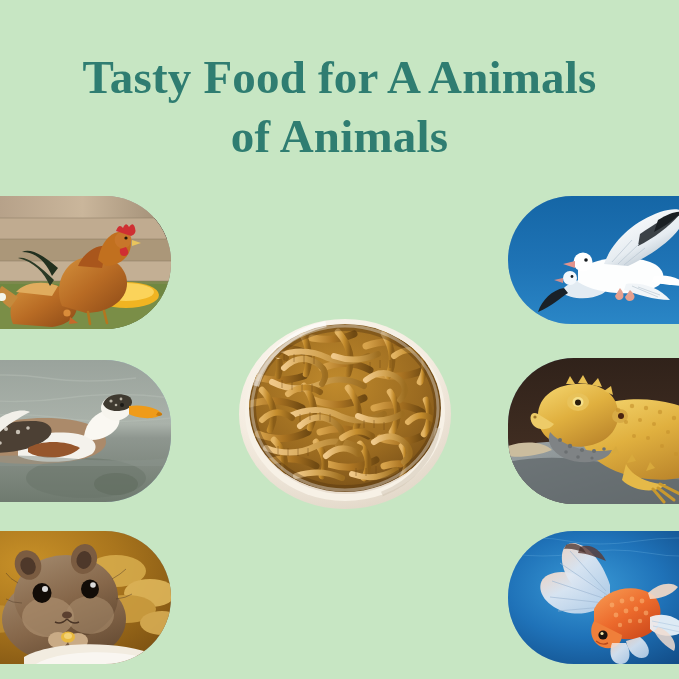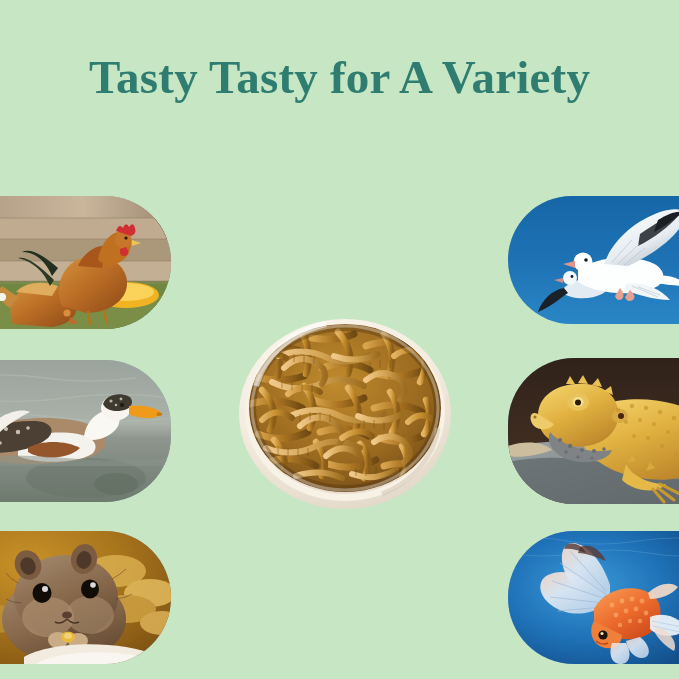--- a/index.html
+++ b/index.html
@@ -66,21 +66,22 @@
   }
 
   svg { display: block; }
 </style>
 </head>
 <body>
 
 <div id="poster">
 
   <div class="title-block">
-    <span class="title-line">Tasty Tasty for A Variety</span>
+    <span class="title-line">Tasty Food for A Animals</span>
+    <span class="title-line">of Animals</span>
   </div>
 
   <div class="tile left t-chick">
     <svg class="scene" viewBox="0 0 205 133" preserveAspectRatio="xMidYMid slice">
       <defs>
         <linearGradient id="chkBg" x1="0" y1="0" x2="0" y2="1">
           <stop offset="0" stop-color="#b9a68f"></stop>
             <stop offset="0.55" stop-color="#a89478"></stop>
           <stop offset="0.62" stop-color="#7e8a4e"></stop>
             <stop offset="1" stop-color="#6d8240"></stop>

